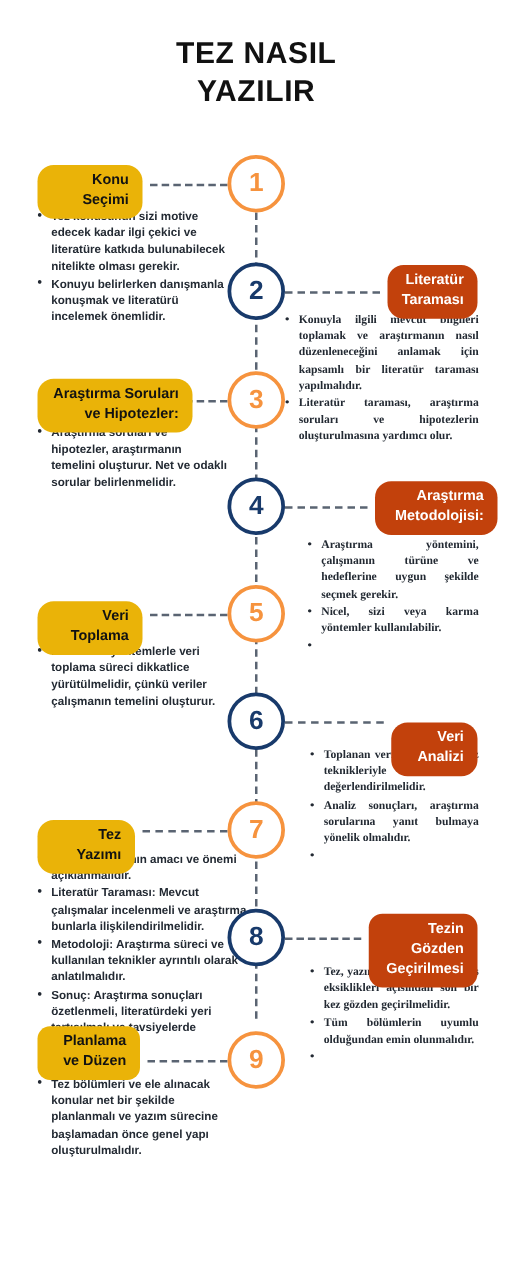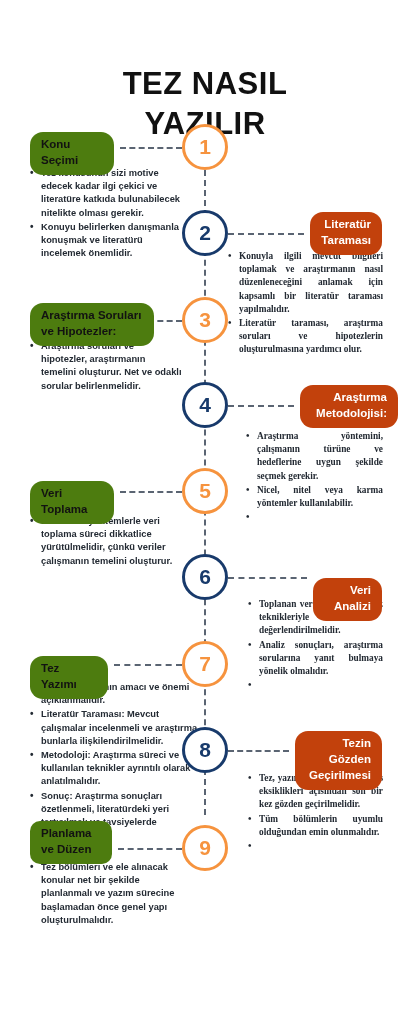--- a/index.html
+++ b/index.html
@@ -19,26 +19,25 @@
     background: #ffffff;
   }
 
   
   .title {
     position: absolute;
     top: 28px;
     left: 0;
     width: 410px;
     text-align: center;
-    font-size: 31px;
+    font-size: 24px;
     font-weight: 800;
     letter-spacing: 0.5px;
     line-height: 1.28;
     color: #111111;
-    margin-top: 36px;
   }
   .title .l2 { display: block; }
 
   
   .spine {
     position: absolute;
     left: 204px;
     top: 170px;
     width: 0;
     height: 645px;
@@ -75,21 +74,21 @@
   
   .pill {
     position: absolute;
     border-radius: 13px;
     padding: 5px 11px 6px 11px;
     font-size: 11.5px;
     font-weight: 700;
     line-height: 1.38;
     z-index: 4;
   }
-  .pill.orange { background: #4d7c0f; color: #121212; }
+  .pill.orange { background: #eab308; color: #121212; text-align: right; }
   .pill.blue   { background: #c2410c; color: #ffffff; text-align: right; }
 
   
   .block {
     position: absolute;
     z-index: 2;
   }
   .block ul { list-style: none; }
   .block li {
     position: relative;
@@ -158,21 +157,21 @@
         </ul>
       </div>
       <div class="connector" style="top: 405px; left: 228px; width: 66px;"></div>
       <div class="circle blue" style="top: 382px;">
         <span>4</span>
       </div>
       <div class="pill blue" style="top: 385px; left: 300px; width: 98px;"><span>Araştırma Metodolojisi:</span></div>
       <div class="block right" style="top: 430px; left: 246px; width: 137px;">
         <ul>
           <li>Araştırma yöntemini, çalışmanın türüne ve hedeflerine uygun şekilde seçmek gerekir.</li>
-          <li>Nicel, nitel veya karma yöntemler kullanılabilir.</li>
+          <li>Nicel, sizi veya karma yöntemler kullanılabilir.</li>
           <li class="empty"></li>
         </ul>
       </div>
       <div class="connector" style="top: 491px; left: 120px; width: 62px;"></div>
       <div class="circle orange" style="top: 468px;">
         <span>5</span>
       </div>
       <div class="pill orange" style="top: 481px; left: 30px; width: 84px;"><span>Veri Toplama</span></div>
       <div class="block left" style="top: 515px; left: 30px; width: 152px;">
         <ul>
@@ -201,21 +200,21 @@
           <li>Giriş: Çalışmanın amacı ve önemi açıklanmalıdır.</li>
           <li>Literatür Taraması: Mevcut çalışmalar incelenmeli ve araştırma bunlarla ilişkilendirilmelidir.</li>
           <li>Metodoloji: Araştırma süreci ve kullanılan teknikler ayrıntılı olarak anlatılmalıdır.</li>
           <li>Sonuç: Araştırma sonuçları özetlenmeli, literatürdeki yeri tartışılmalı ve tavsiyelerde bulunulmalıdır.</li>
         </ul>
       </div>
       <div class="connector" style="top: 750px; left: 228px; width: 61px;"></div>
       <div class="circle blue" style="top: 727px;">
         <span>8</span>
       </div>
-      <div class="pill blue" style="top: 731px; left: 295px; width: 87px;"><span>Tezin Gözden Geçirilmesi</span></div>
+      <div class="pill blue" style="top: 731px; left: 295px; width: 87px; border-radius: 11px;"><span>Tezin Gözden Geçirilmesi</span></div>
       <div class="block right" style="top: 772px; left: 248px; width: 135px;">
         <ul>
           <li>Tez, yazım hataları ve referans eksiklikleri açısından son bir kez gözden geçirilmelidir.</li>
           <li>Tüm bölümlerin uyumlu olduğundan emin olunmalıdır.</li>
           <li class="empty"></li>
         </ul>
       </div>
       <div class="connector" style="top: 848px; left: 118px; width: 64px;"></div>
       <div class="circle orange" style="top: 825px;">
         <span>9</span>

